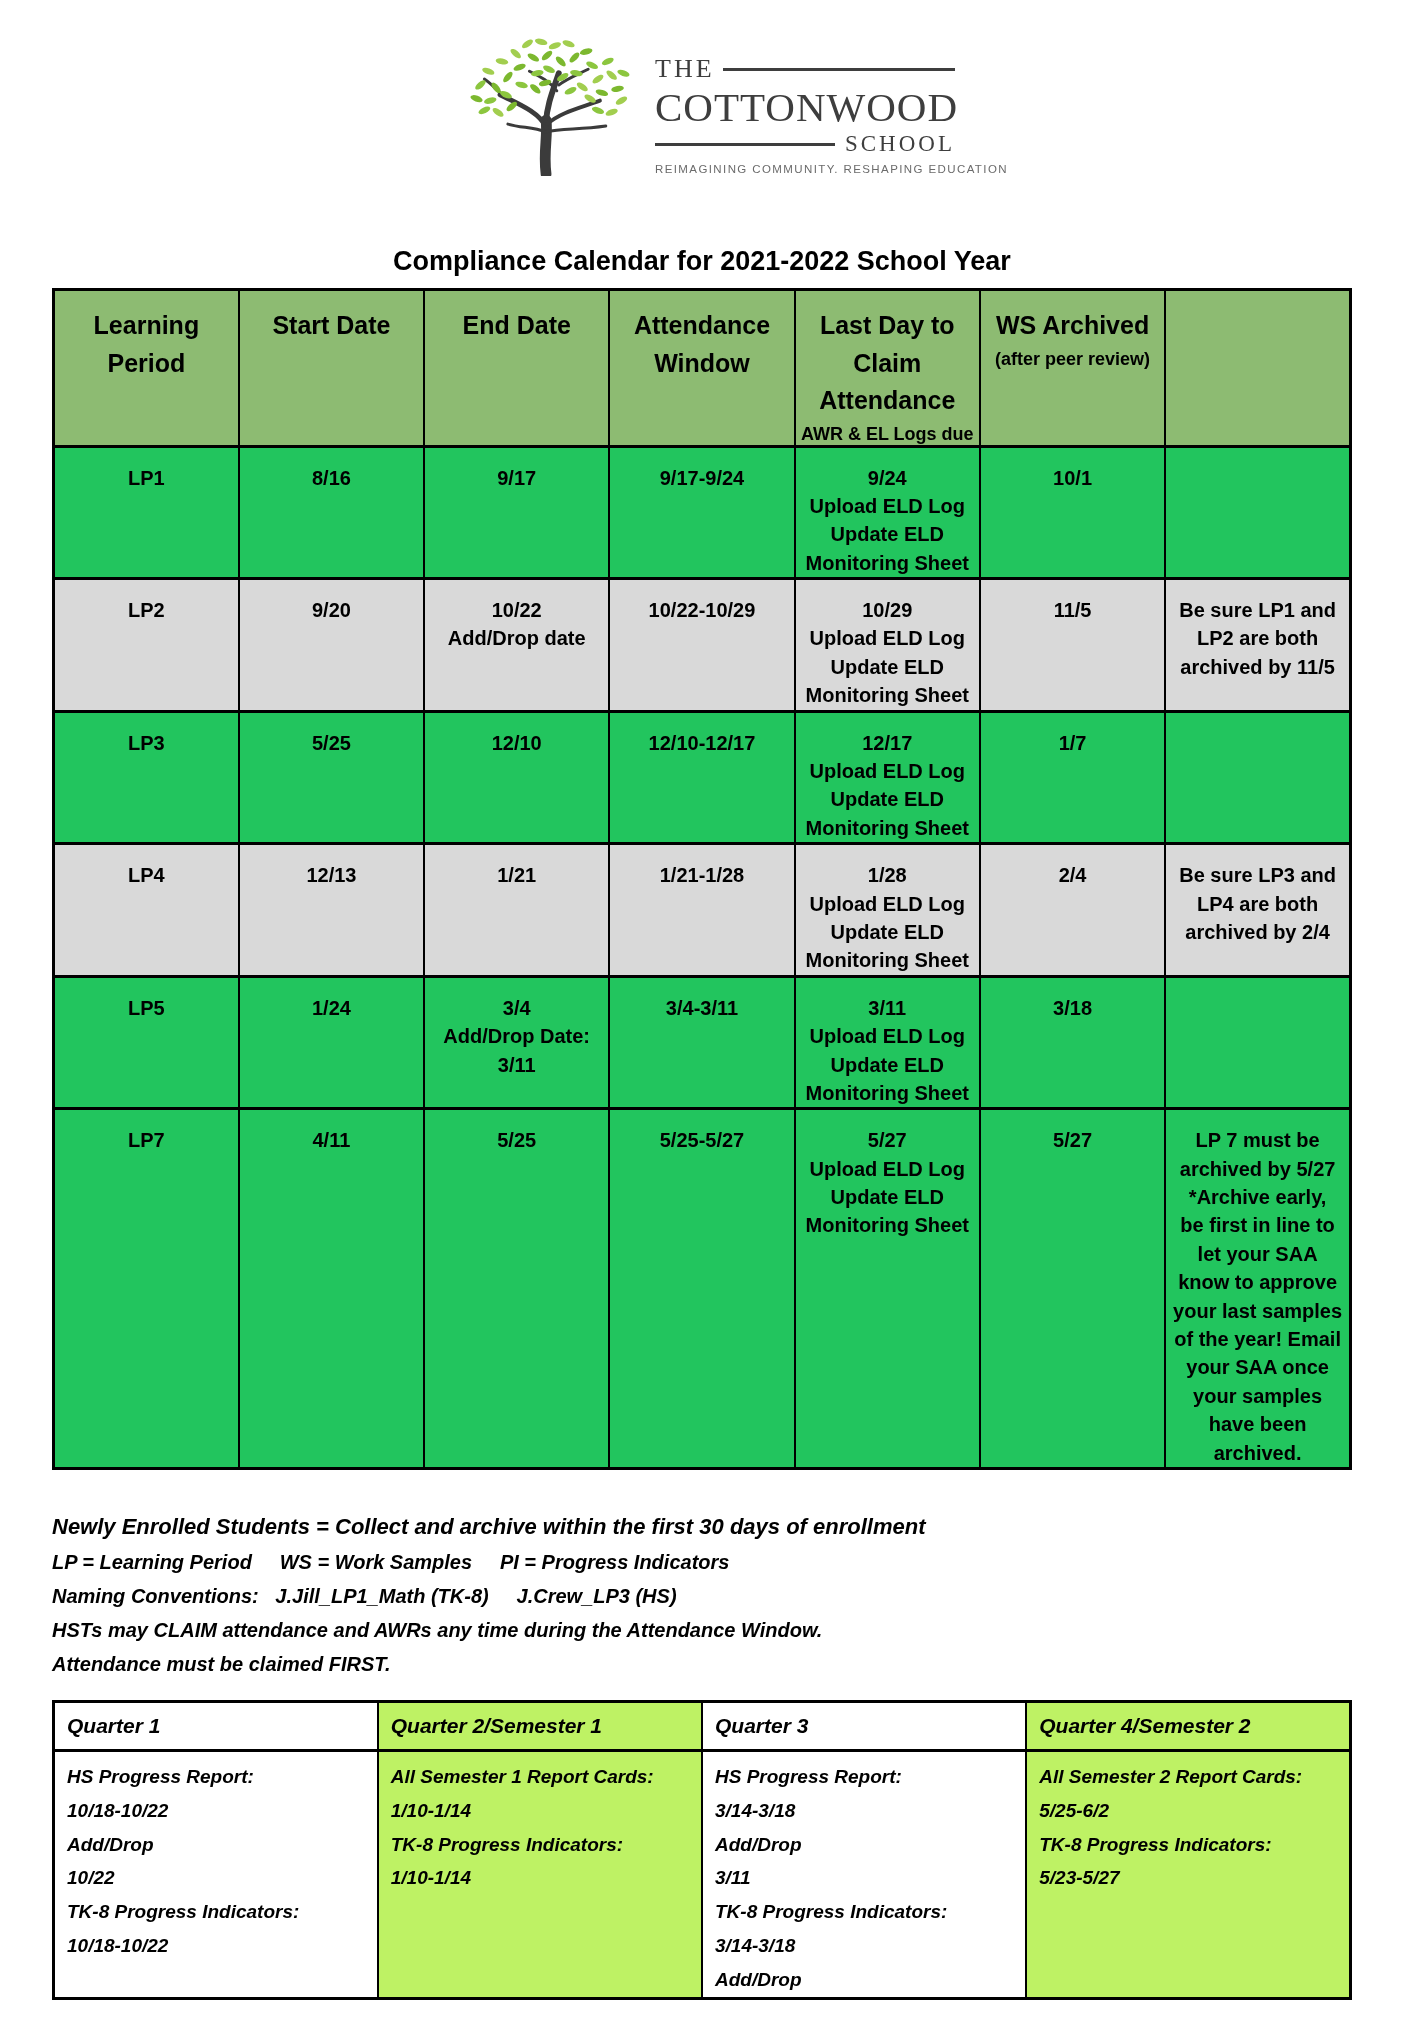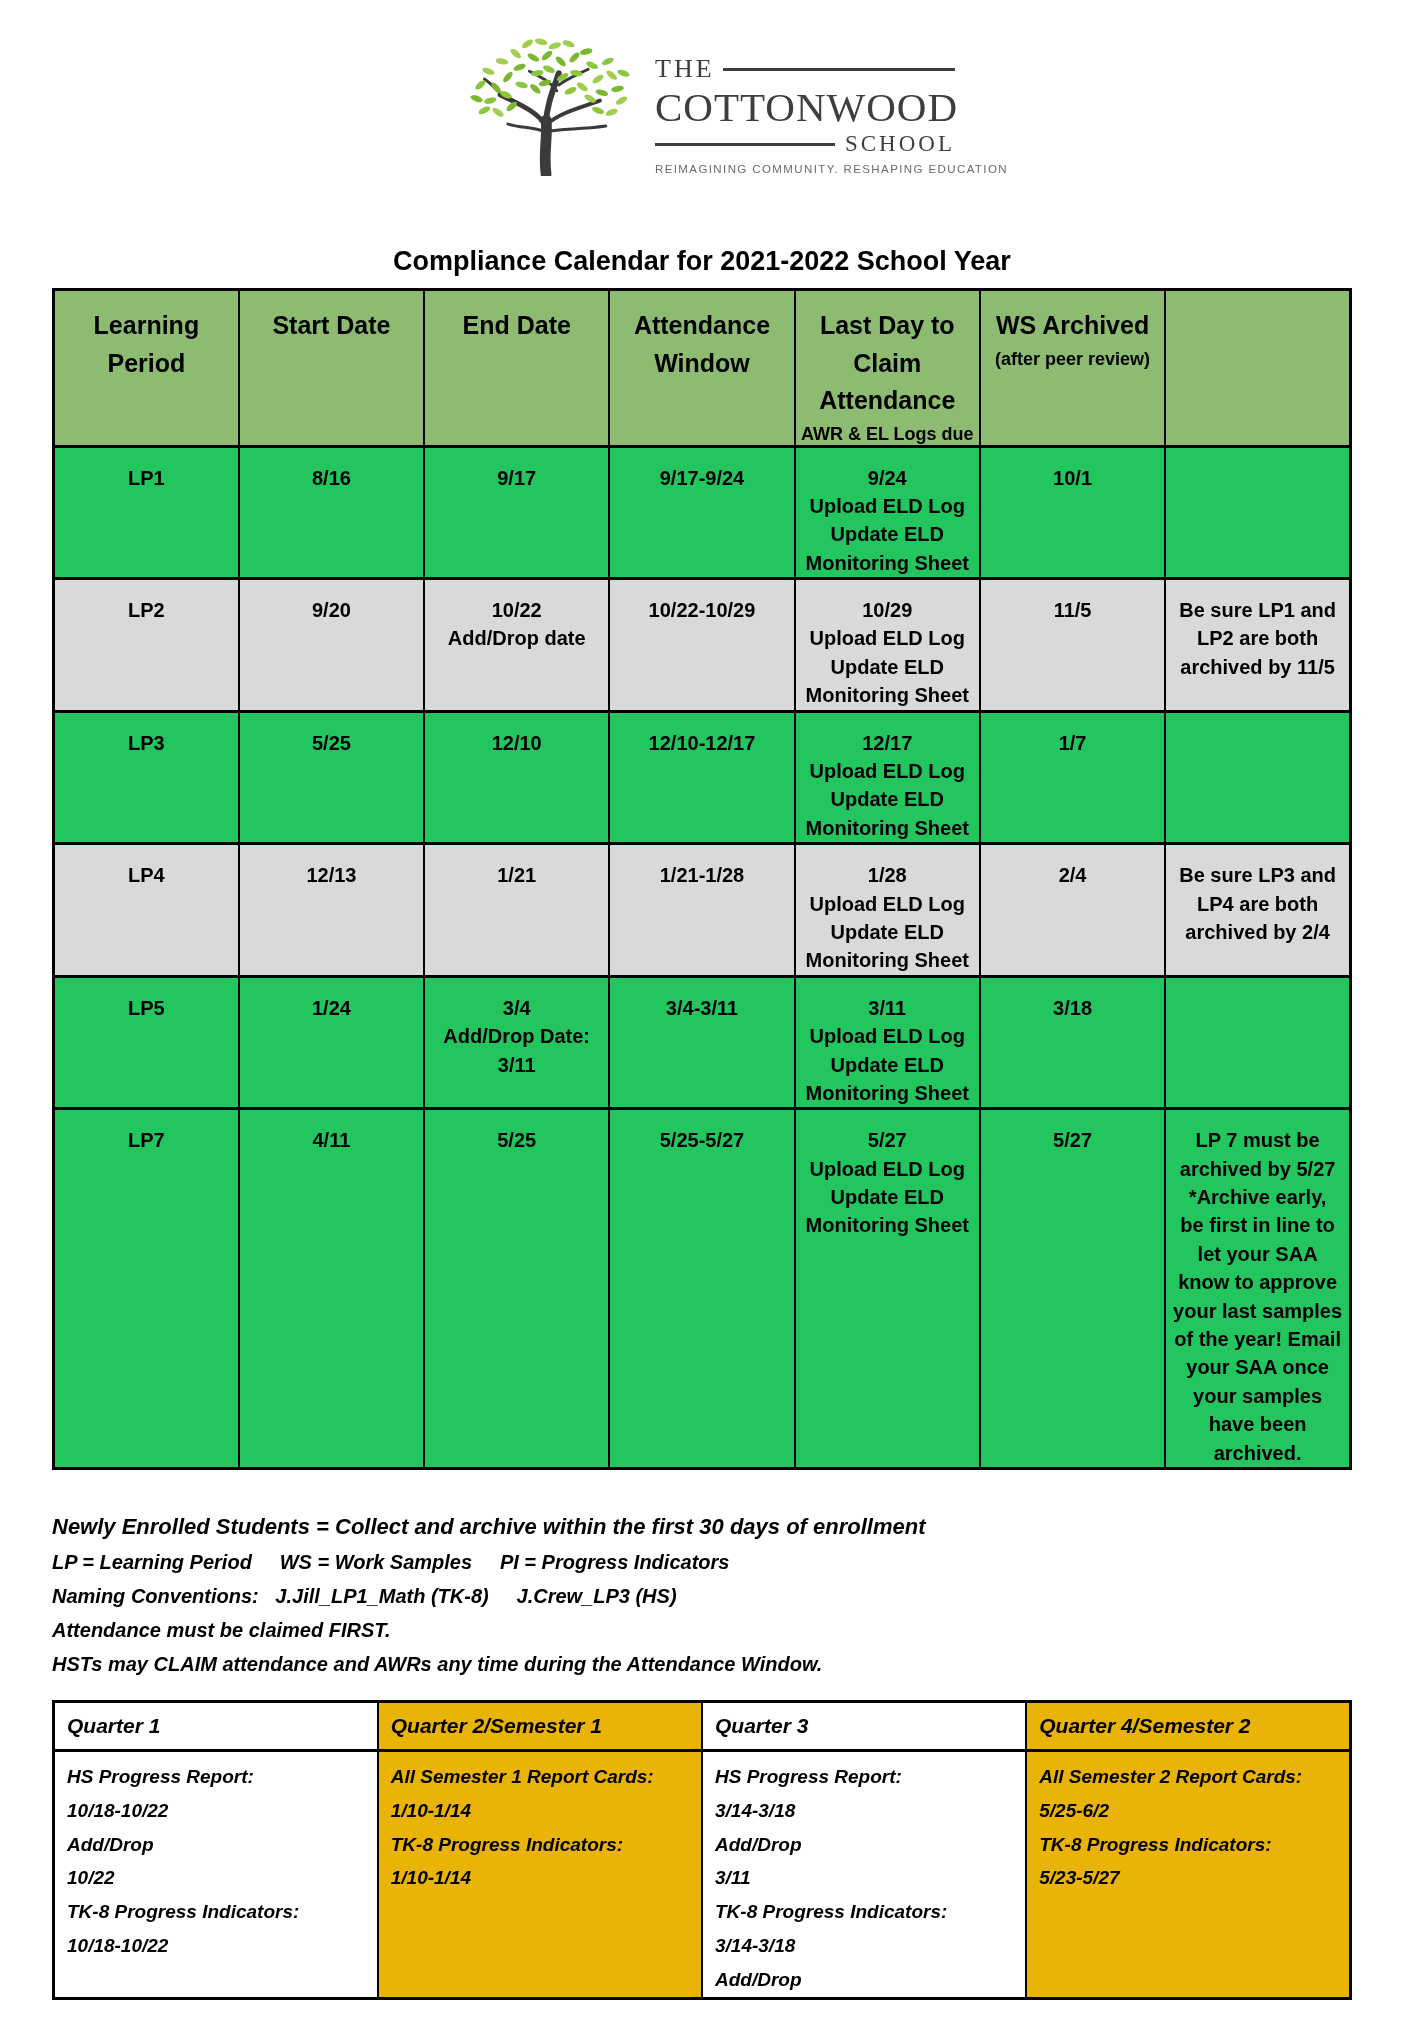--- a/index.html
+++ b/index.html
@@ -91,21 +91,21 @@
   .qt th {
     height: 49px; font-size: 21px;
     vertical-align: middle; padding-left: 12px;
     border-bottom-width: 3px;
   }
   .qt td {
     height: 242px; font-size: 19px; line-height: 1.78;
     vertical-align: top; padding: 8px 6px 0 12px;
     white-space: pre-line;
   }
-  .qt .alt { background: #eab308; }
+  .qt .alt { background: #bef264; }
 </style>
 </head>
 <body>
 
 <div class="logo-row">
   <svg class="tree-svg" viewBox="0 0 200 145" aria-hidden="true">
     <g stroke="#3B3B3B" fill="none" stroke-linecap="round">
       <path d="M97,143 C94,120 99,105 97,88" stroke-width="11"></path>
       <path d="M97,95 C90,80 70,72 50,62" stroke-width="5"></path>
       <path d="M97,90 C98,72 104,58 110,40" stroke-width="6"></path>
@@ -312,22 +312,22 @@
 have been
 archived.</td>
   </tr>
 </tbody>
   </table>
 
 <div class="notes">
   <div class="note first">Newly Enrolled Students = Collect and archive within the first 30 days of enrollment</div>
   <div class="note">LP = Learning Period     WS = Work Samples     PI = Progress Indicators</div>
   <div class="note">Naming Conventions:   J.Jill_LP1_Math (TK-8)     J.Crew_LP3 (HS)</div>
+  <div class="note">HSTs may CLAIM attendance and AWRs any time during the Attendance Window.</div>
   <div class="note">Attendance must be claimed FIRST.</div>
-  <div class="note">HSTs may CLAIM attendance and AWRs any time during the Attendance Window.</div>
 </div>
 
 <table class="qt">
   <colgroup>
       <col>
       <col>
       <col>
       <col>
     </colgroup>
   <tbody>

